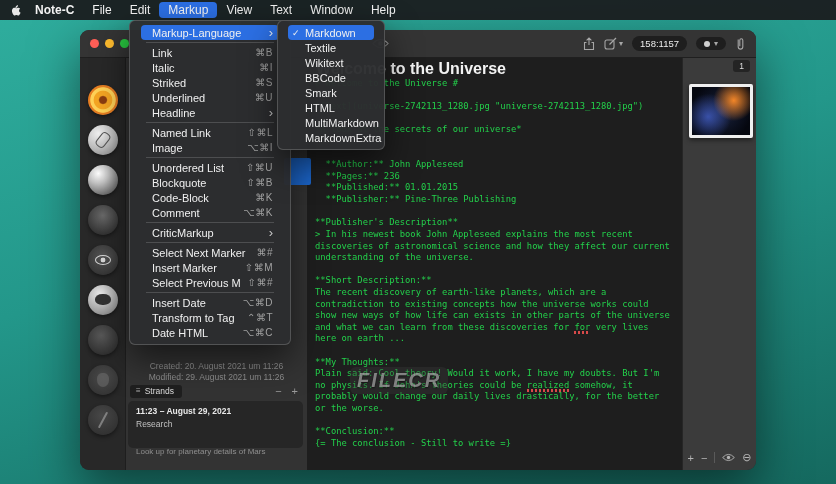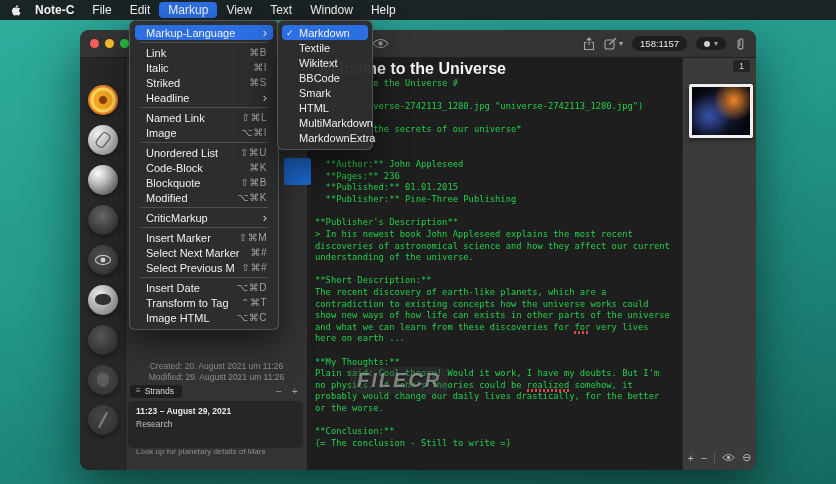--- a/index.html
+++ b/index.html
@@ -11,21 +11,21 @@
   .menubar{position:absolute;left:0;top:0;width:100%;height:20px;box-sizing:border-box;
     background:rgba(27,28,30,.94);display:flex;align-items:center;padding:0 10px;
     color:#f2f2f2;font-size:12px;z-index:10;}
   .apple{margin-right:5px;display:flex;align-items:center;}
   .app-name{font-weight:700;padding:1px 9px;}
   .mb-item{padding:1px 9px;border-radius:4px;white-space:nowrap;}
   .mb-item.active{background:#2c6fe3;}
 
   
   .menu-panel{position:absolute;background:rgba(44,45,47,.97);border:1px solid rgba(130,130,130,.45);
-    border-radius:6px;padding:4px 0;box-shadow:0 14px 34px rgba(0,0,0,.55);
+    border-radius:6px;padding:4px 6px;box-shadow:0 14px 34px rgba(0,0,0,.55);
     font-size:11px;color:#f0f0f0;}
   .dropdown{left:129px;top:20px;width:148px;z-index:11;}
   .submenu{left:277px;top:20px;width:94px;z-index:12;}
   .menu-item{display:flex;align-items:center;height:15px;padding:0 6px 0 11px;margin:0 5px;border-radius:4px;}
   .menu-item .menu-label{flex:1;white-space:nowrap;overflow:hidden;}
   .menu-shortcut{color:#a2a2a2;font-size:10px;letter-spacing:.5px;margin-left:8px;white-space:nowrap;}
   .menu-arrow{color:#c8c8c8;font-size:13px;line-height:13px;margin-left:6px;}
   .menu-item.active{background:#2c6fe3;}
   .menu-item.active .menu-shortcut,.menu-item.active .menu-arrow{color:#e3ecfb;}
   .menu-sep{height:1px;background:rgba(255,255,255,.16);margin:2px 10px;}
@@ -242,78 +242,82 @@
       </div>
       <div class="menu-item">
         <span class="menu-label">Italic</span>
         <span class="menu-shortcut">⌘I</span>
       </div>
       <div class="menu-item">
         <span class="menu-label">Striked</span>
         <span class="menu-shortcut">⌘S</span>
       </div>
       <div class="menu-item">
+        <span class="menu-label">Underlined</span>
+        <span class="menu-shortcut">⌘U</span>
+      </div>
+      <div class="menu-item">
         <span class="menu-label">Headline</span>
         <span class="menu-arrow">›</span>
       </div>
       <div class="menu-sep"></div>
       <div class="menu-item">
         <span class="menu-label">Named Link</span>
         <span class="menu-shortcut">⇧⌘L</span>
       </div>
       <div class="menu-item">
         <span class="menu-label">Image</span>
         <span class="menu-shortcut">⌥⌘I</span>
       </div>
       <div class="menu-sep"></div>
       <div class="menu-item">
         <span class="menu-label">Unordered List</span>
         <span class="menu-shortcut">⇧⌘U</span>
       </div>
       <div class="menu-item">
+        <span class="menu-label">Blockquote</span>
+        <span class="menu-shortcut">⇧⌘B</span>
+      </div>
+      <div class="menu-item">
         <span class="menu-label">Code-Block</span>
         <span class="menu-shortcut">⌘K</span>
       </div>
       <div class="menu-item">
-        <span class="menu-label">Blockquote</span>
-        <span class="menu-shortcut">⇧⌘B</span>
-      </div>
-      <div class="menu-item">
-        <span class="menu-label">Modified</span>
+        <span class="menu-label">Comment</span>
         <span class="menu-shortcut">⌥⌘K</span>
       </div>
       <div class="menu-sep"></div>
       <div class="menu-item">
         <span class="menu-label">CriticMarkup</span>
         <span class="menu-arrow">›</span>
       </div>
       <div class="menu-sep"></div>
       <div class="menu-item">
+        <span class="menu-label">Select Next Marker</span>
+        <span class="menu-shortcut">⌘#</span>
+      </div>
+      <div class="menu-item">
         <span class="menu-label">Insert Marker</span>
         <span class="menu-shortcut">⇧⌘M</span>
       </div>
       <div class="menu-item">
-        <span class="menu-label">Select Next Marker</span>
-        <span class="menu-shortcut">⌘#</span>
-      </div>
-      <div class="menu-item">
         <span class="menu-label">Select Previous Marker</span>
         <span class="menu-shortcut">⇧⌘#</span>
       </div>
       <div class="menu-sep"></div>
       <div class="menu-item">
         <span class="menu-label">Insert Date</span>
         <span class="menu-shortcut">⌥⌘D</span>
       </div>
       <div class="menu-item">
         <span class="menu-label">Transform to Tag</span>
         <span class="menu-shortcut">⌃⌘T</span>
       </div>
       <div class="menu-item">
-        <span class="menu-label">Image HTML</span>
+        <span class="menu-label">Date HTML</span>
         <span class="menu-shortcut">⌥⌘C</span>
       </div>
     </div>
 
   <div class="menu-panel submenu" id="language-submenu">
       <div class="sub-item active">
         <span class="check">✓</span>
         <span class="menu-label">Markdown</span>
       </div>
       <div class="sub-item">

